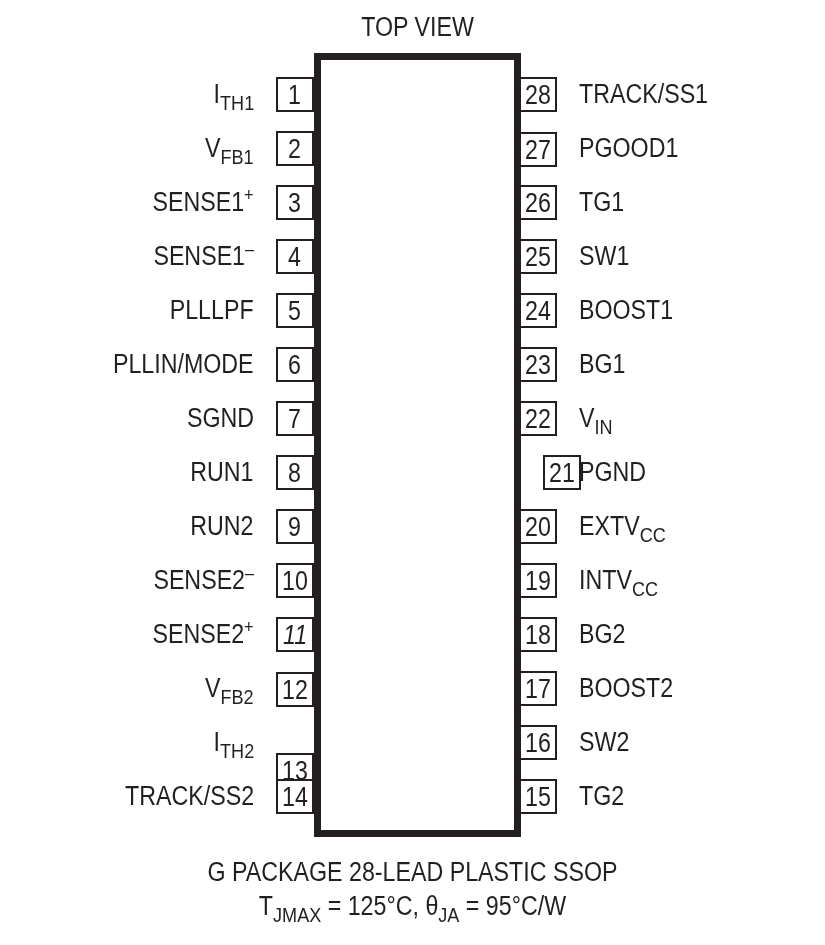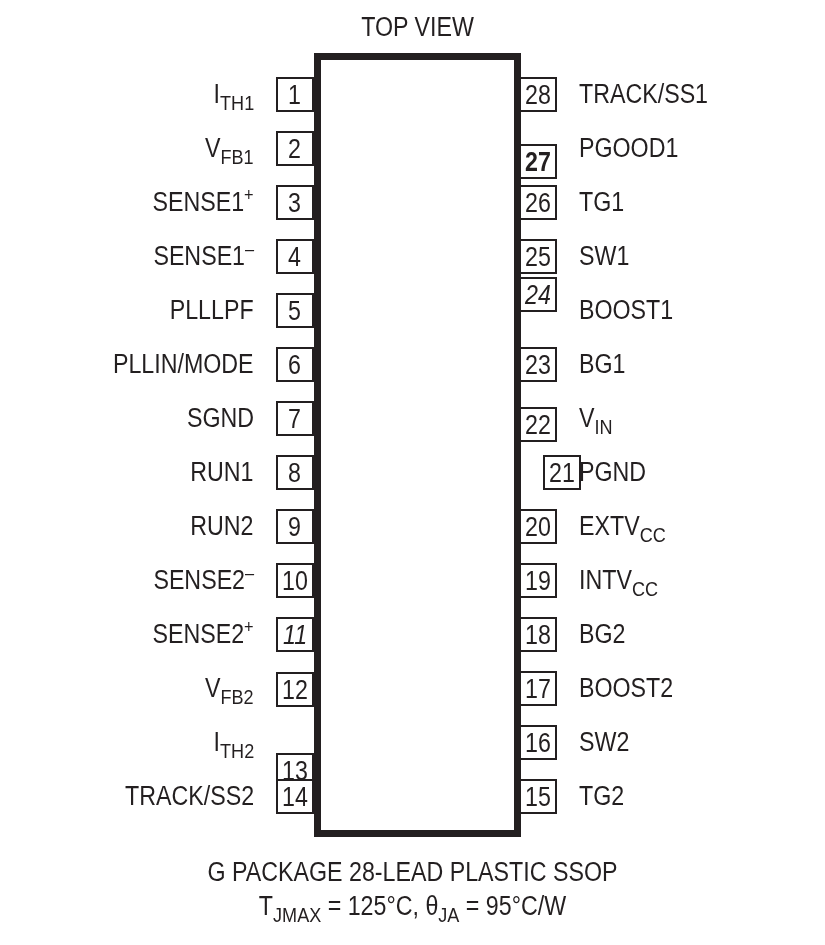--- a/index.html
+++ b/index.html
@@ -54,31 +54,31 @@
     <div class="pinbox" style="top: 617px; left: 276px; font-style: italic;"><span>11</span></div>
     <div class="lbl left" style="top: 616px;"><span>SENSE2</span><sup>+</sup></div>
     <div class="pinbox" style="top: 672px; left: 276px;"><span>12</span></div>
     <div class="lbl left" style="top: 670px;"><span>V</span><sub>FB2</sub></div>
     <div class="pinbox" style="top: 725px; left: 276px; margin-top: 28px;"><span>13</span></div>
     <div class="lbl left" style="top: 724px;"><span>I</span><sub>TH2</sub></div>
     <div class="pinbox" style="top: 779px; left: 276px;"><span>14</span></div>
     <div class="lbl left" style="top: 778px;"><span>TRACK/SS2</span></div>
     <div class="pinbox" style="top: 77px; left: 519px;"><span>28</span></div>
     <div class="lbl right" style="top: 76px;"><span>TRACK/SS1</span></div>
-    <div class="pinbox" style="top: 144px; left: 519px; font-weight: bold;"><span>27</span></div>
+    <div class="pinbox" style="top: 132px; left: 519px;"><span>27</span></div>
     <div class="lbl right" style="top: 130px;"><span>PGOOD1</span></div>
     <div class="pinbox" style="top: 185px; left: 519px;"><span>26</span></div>
     <div class="lbl right" style="top: 184px;"><span>TG1</span></div>
     <div class="pinbox" style="top: 239px; left: 519px;"><span>25</span></div>
     <div class="lbl right" style="top: 238px;"><span>SW1</span></div>
-    <div class="pinbox" style="top: 277px; left: 519px; font-style: italic;"><span>24</span></div>
+    <div class="pinbox" style="top: 293px; left: 519px;"><span>24</span></div>
     <div class="lbl right" style="top: 292px;"><span>BOOST1</span></div>
     <div class="pinbox" style="top: 347px; left: 519px;"><span>23</span></div>
     <div class="lbl right" style="top: 346px;"><span>BG1</span></div>
-    <div class="pinbox" style="top: 401px; left: 519px; margin-top: 6px;"><span>22</span></div>
+    <div class="pinbox" style="top: 401px; left: 519px;"><span>22</span></div>
     <div class="lbl right" style="top: 400px;"><span>V</span><sub>IN</sub></div>
     <div class="pinbox" style="top: 455px; left: 519px; margin-left: 24px;"><span>21</span></div>
     <div class="lbl right" style="top: 454px;"><span>PGND</span></div>
     <div class="pinbox" style="top: 509px; left: 519px;"><span>20</span></div>
     <div class="lbl right" style="top: 508px;"><span>EXTV</span><sub>CC</sub></div>
     <div class="pinbox" style="top: 563px; left: 519px;"><span>19</span></div>
     <div class="lbl right" style="top: 562px;"><span>INTV</span><sub>CC</sub></div>
     <div class="pinbox" style="top: 617px; left: 519px; text-decoration: underline;"><span>18</span></div>
     <div class="lbl right" style="top: 616px;"><span>BG2</span></div>
     <div class="pinbox" style="top: 671px; left: 519px;"><span>17</span></div>

